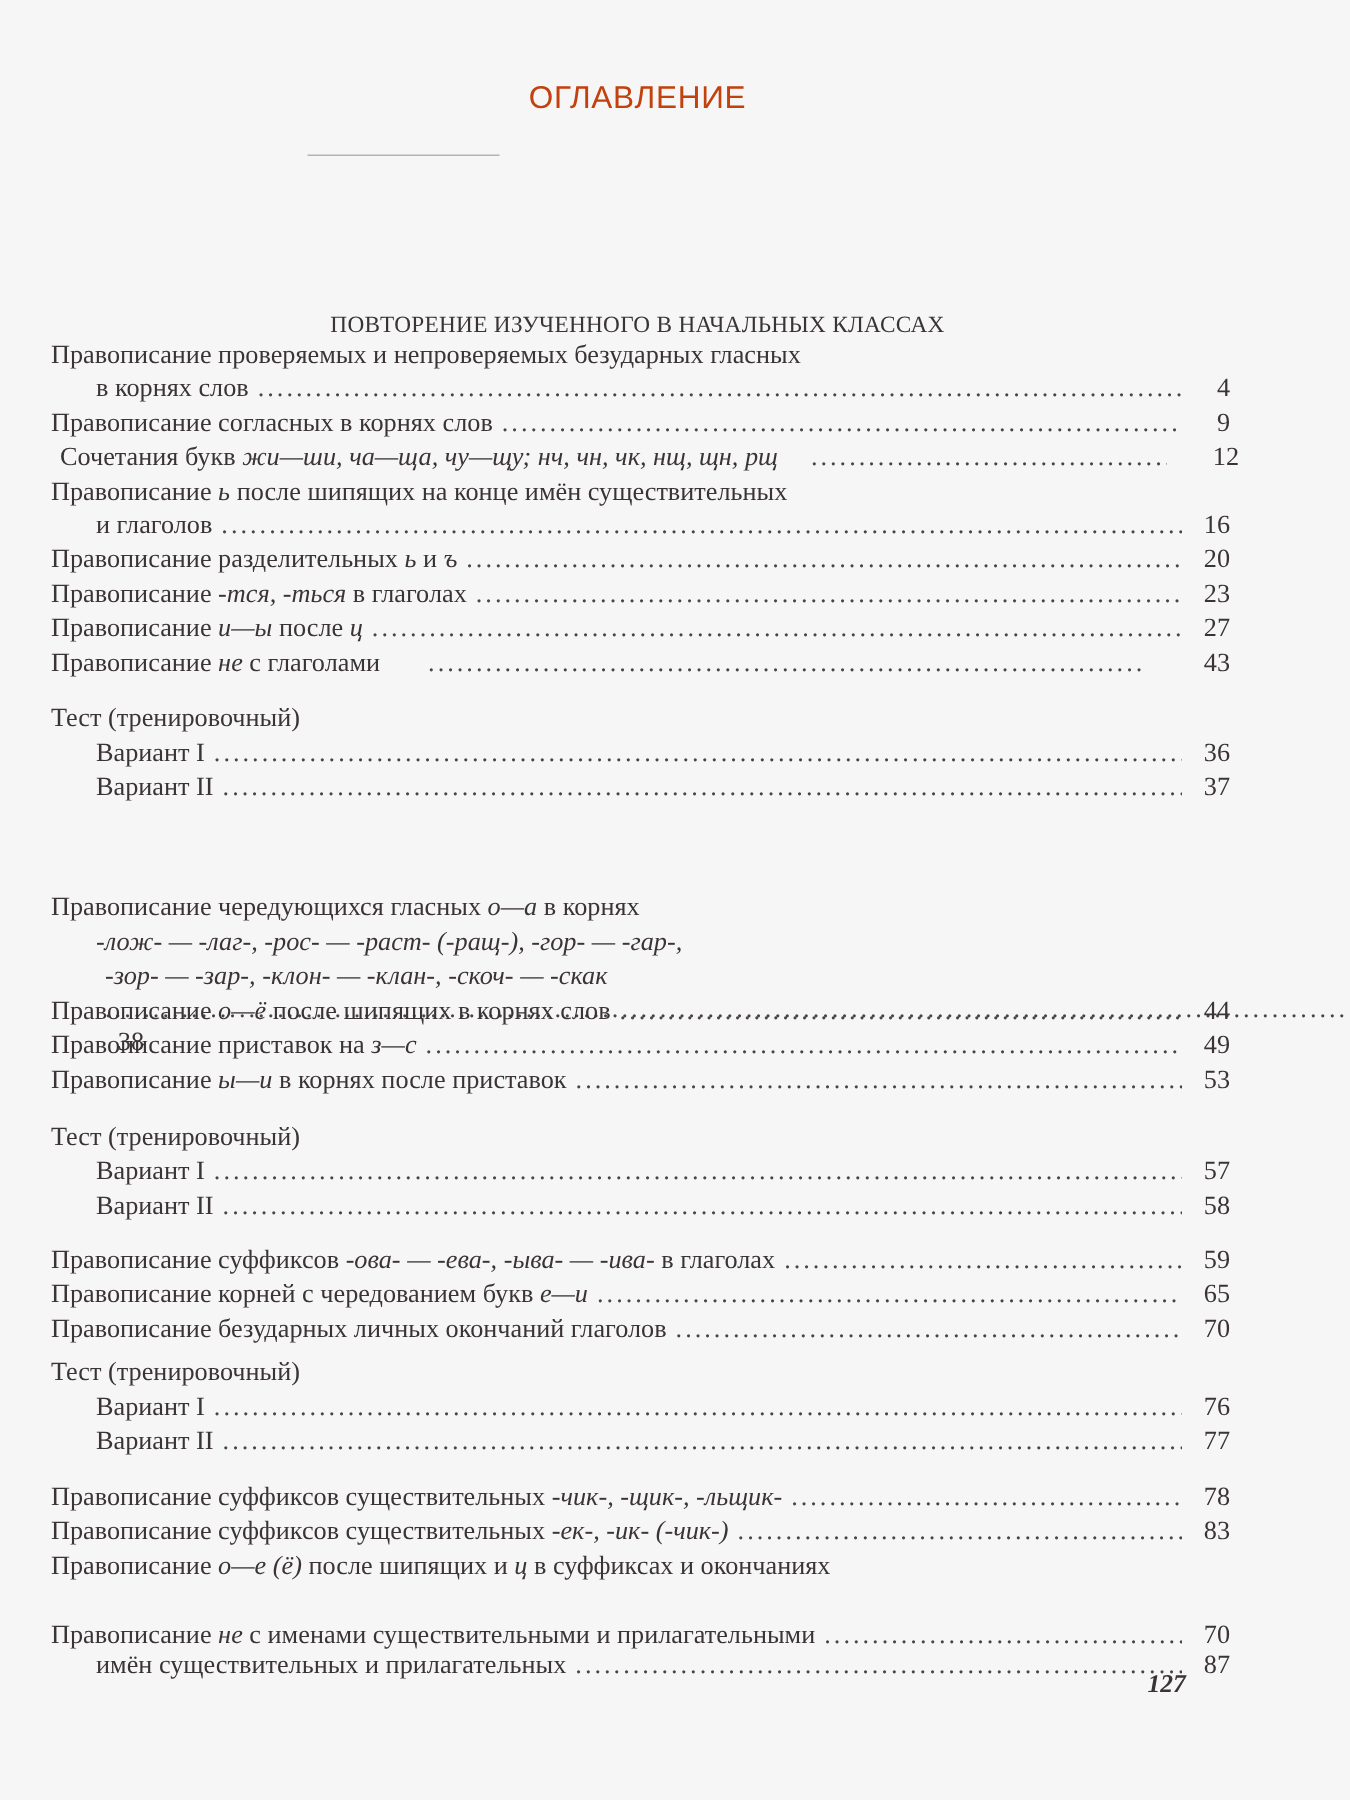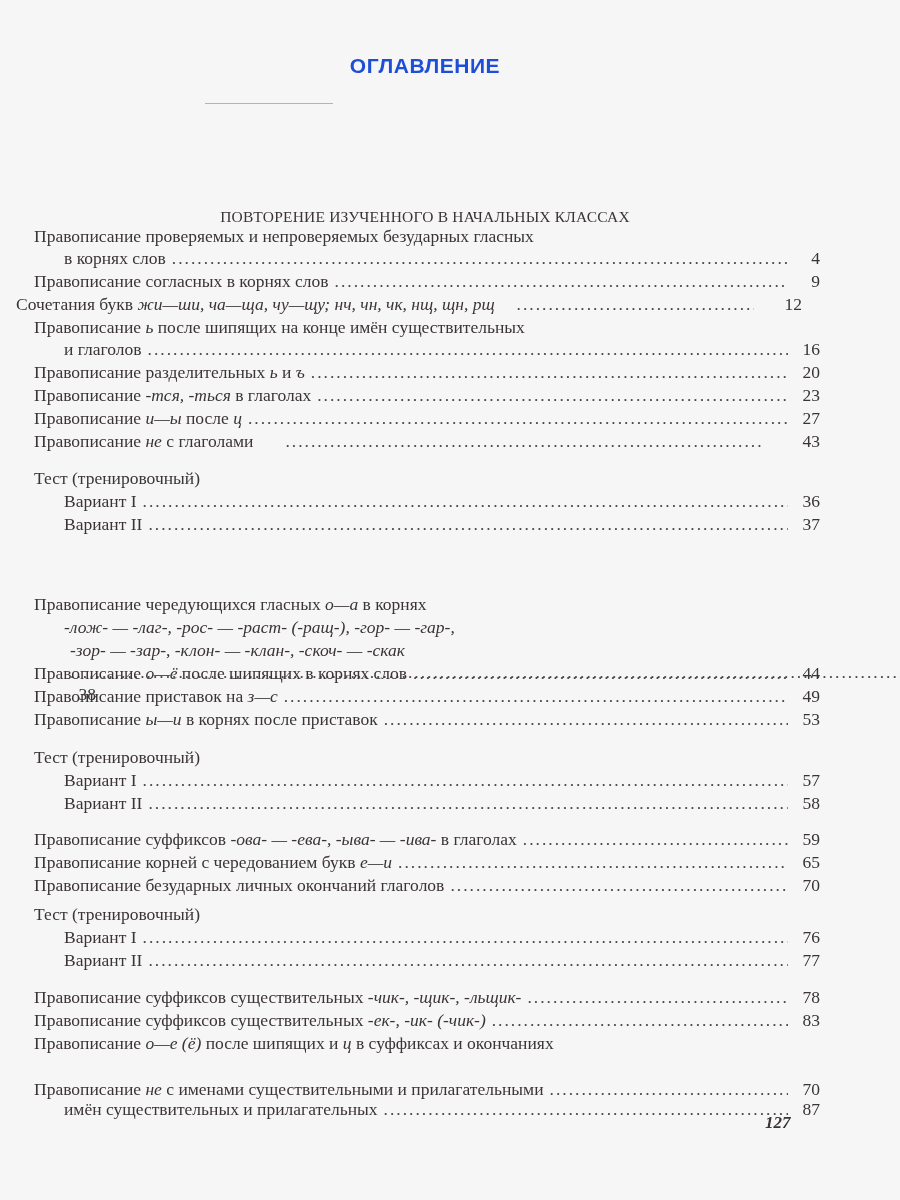--- a/index.html
+++ b/index.html
@@ -7,21 +7,21 @@
     width: 900px; height: 1200px; overflow: hidden;
     background: #f7f6f7;
     font-family: "DejaVu Serif", "Liberation Serif", serif;
     color: #3a3436;
     position: relative;
   }
   .page { position: absolute; left: 0; top: 0; width: 900px; height: 1200px; }
   .title {
     position: absolute; top: 54px; left: 0; width: 850px; text-align: center;
     font-family: "Liberation Sans", "DejaVu Sans", sans-serif;
-    font-weight: bold; font-size: 21px; letter-spacing: 0.5px; color: #1d4ed8;
+    font-weight: normal; font-size: 21px; letter-spacing: 0.5px; color: #c2410c;
   }
   .rule {
     position: absolute; top: 103px; left: 205px; width: 128px; height: 1px;
     background: #b8b2b4;
   }
   .section-heading {
     position: absolute; left: 0; width: 850px; text-align: center;
     font-family: "Liberation Serif", "DejaVu Serif", serif;
     font-size: 15.5px; color: #3a3436; letter-spacing: 0.2px;
   }
@@ -67,21 +67,21 @@
     <span class="leader"></span>
     <span class="num">4</span>
   </div>
 
   <div class="row" style="top:270px; left:34px; width:786px;">
     <span class="label">Правописание согласных в корнях слов</span>
     <span class="leader"></span>
     <span class="num">9</span>
   </div>
 
-  <div class="row" style="top:293px; left:16px; width:786px;gap:16px;">
+  <div class="row" style="top:293px; left:40px; width:786px;gap:16px;">
     <span class="label"><span>Сочетания букв </span><em>жи—ши, ча—ща, чу—щу; нч, чн, чк, нщ, щн, рщ</em></span>
     <span class="leader"></span>
     <span class="num">12</span>
   </div>
 
   <div class="row noleader" style="top:316px; left:34px; width:786px;">
     <span class="label"><span>Правописание </span><em>ь</em><span> после шипящих на конце имён существительных</span></span>
     <span class="leader"></span>
   </div>
   <div class="row" style="top:338px; left:64px; width:756px;">

